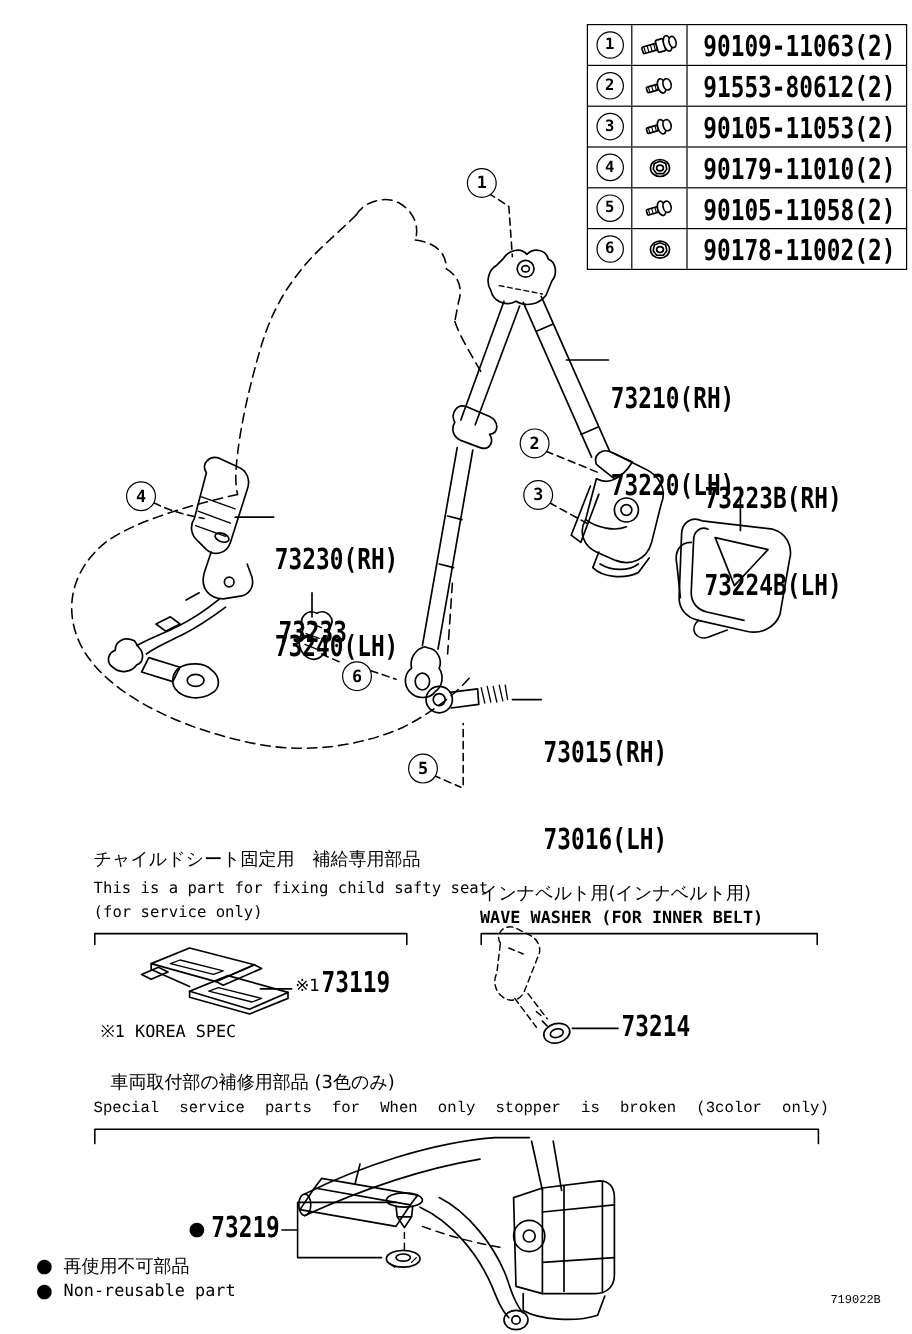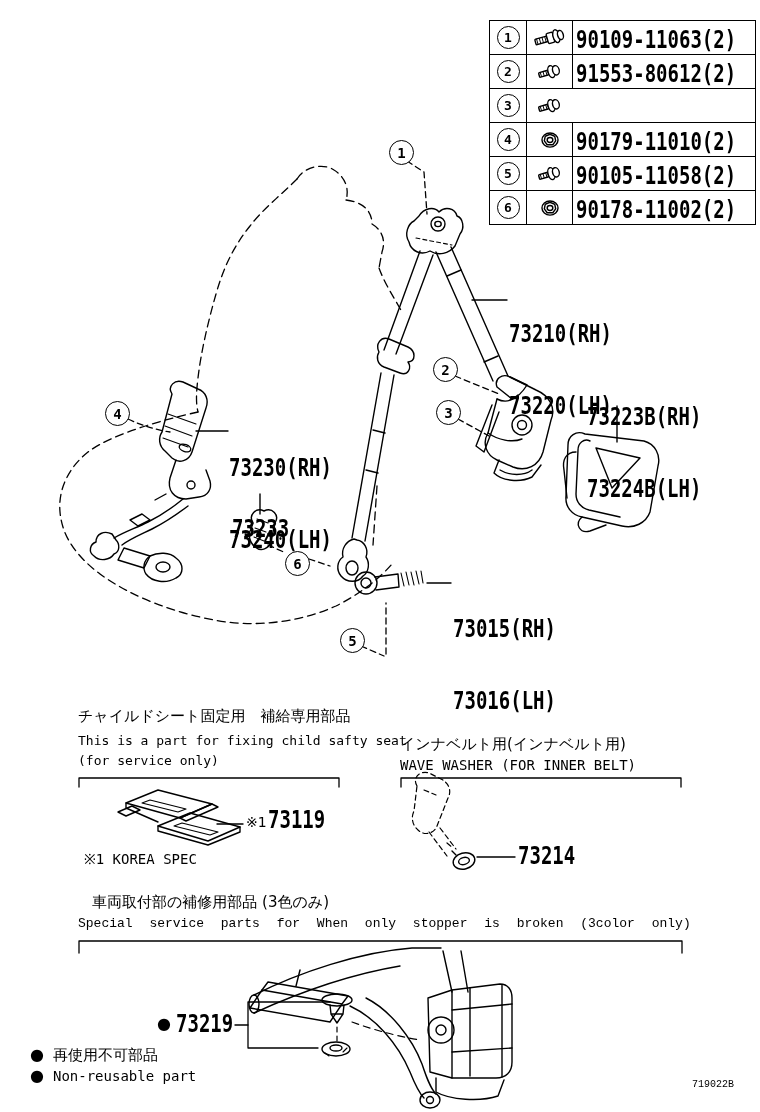--- a/index.html
+++ b/index.html
@@ -15,21 +15,21 @@
     transform:scaleY(1.27); transform-origin:0 0; letter-spacing:0;
   }
   .plabel div { height:19px; }
 
   
   .ftable { position:absolute; left:489px; top:20px; border:1.8px solid #000; background:#fff; }
   .frow  { display:grid; grid-template-columns:36px 46px 183px; height:33px; }
   .frow + .frow { border-top:1.6px solid #000; }
   .fcell { display:flex; align-items:center; justify-content:center; border-left:1.6px solid #000; }
   .fcell.first { border-left:none; }
-  .fcell.fpart { justify-content:flex-start; padding-left:3px; }
+  .fcell.fpart { justify-content:flex-start; padding-left:13px; }
   .circ { width:21px; height:21px; border:1.5px solid #000; border-radius:50%;
           display:flex; align-items:center; justify-content:center;
           font:bold 13px "DejaVu Sans Mono", monospace; background:#fff; }
 
   
   .callout { position:absolute; width:23px; height:23px; border:1.6px solid #000; border-radius:50%;
              display:flex; align-items:center; justify-content:center;
              font:bold 14px "DejaVu Sans Mono", monospace; background:#fff; }
 
   .jp  { font-family:"DejaVu Sans", sans-serif; font-size:15px; line-height:18px; white-space:pre; }
@@ -269,20 +269,23 @@
     </div>
     <div class="frow">
       <div class="fcell first">
           <span class="circ">3</span>
         </div>
       <div class="fcell">
           <svg class="picon" viewBox="0 0 36 24">
             <use href="#sym-screw-icon"></use>
           </svg>
         </div>
+      <div class="fcell fpart">
+          <span class="pnum">90105-11053(2)</span>
+        </div>
     </div>
     <div class="frow">
       <div class="fcell first">
           <span class="circ">4</span>
         </div>
       <div class="fcell">
           <svg class="picon" viewBox="0 0 36 24">
             <use href="#sym-flange-nut-icon"></use>
           </svg>
         </div>
@@ -346,21 +349,21 @@
   </div>
 
   <div class="abs en" style="left:78px; top:732px;">This is a part for fixing child safty seat</div>
   <div class="abs jp" style="left:78px; top:707px;">チャイルドシート固定用　補給専用部品</div>
   <div class="abs en" style="left:78px; top:752px;">(for service only)</div>
   <span class="abs small-ref" style="left:246px; top:814px;">※1</span>
   <span class="abs pnum" style="left:268px; top:808px;">73119</span>
   <div class="abs en14" style="left:84px; top:849px;">※1 KOREA SPEC</div>
 
   <div class="abs jp" style="left:400px; top:735px;">インナベルト用(インナベルト用)</div>
-  <div class="abs en14" style="left:400px; top:757px;">WAVE WASHER (FOR INNER BELT)</div>
+  <div class="abs en14" style="left:400px; top:757px;font-weight:bold;">WAVE WASHER (FOR INNER BELT)</div>
   <span class="abs pnum" style="left:518px; top:844px;">73214</span>
 
   <div class="abs jp" style="left:92px; top:893px;">車両取付部の補修用部品 (3色のみ)</div>
   <div class="abs en stretch" style="left:78px; top:915px;font-family:Liberation Mono, monospace;">Special service parts for When only stopper is broken (3color only)</div>
   <span class="abs bullet" style="left:157px; top:1016px;">●</span>
   <span class="abs pnum" style="left:176px; top:1012px;">73219</span>
 
   <div class="abs legend-row" style="left:30px; top:1046px;">
     <span class="bullet">●</span>
     <span class="jp">再使用不可部品</span>

